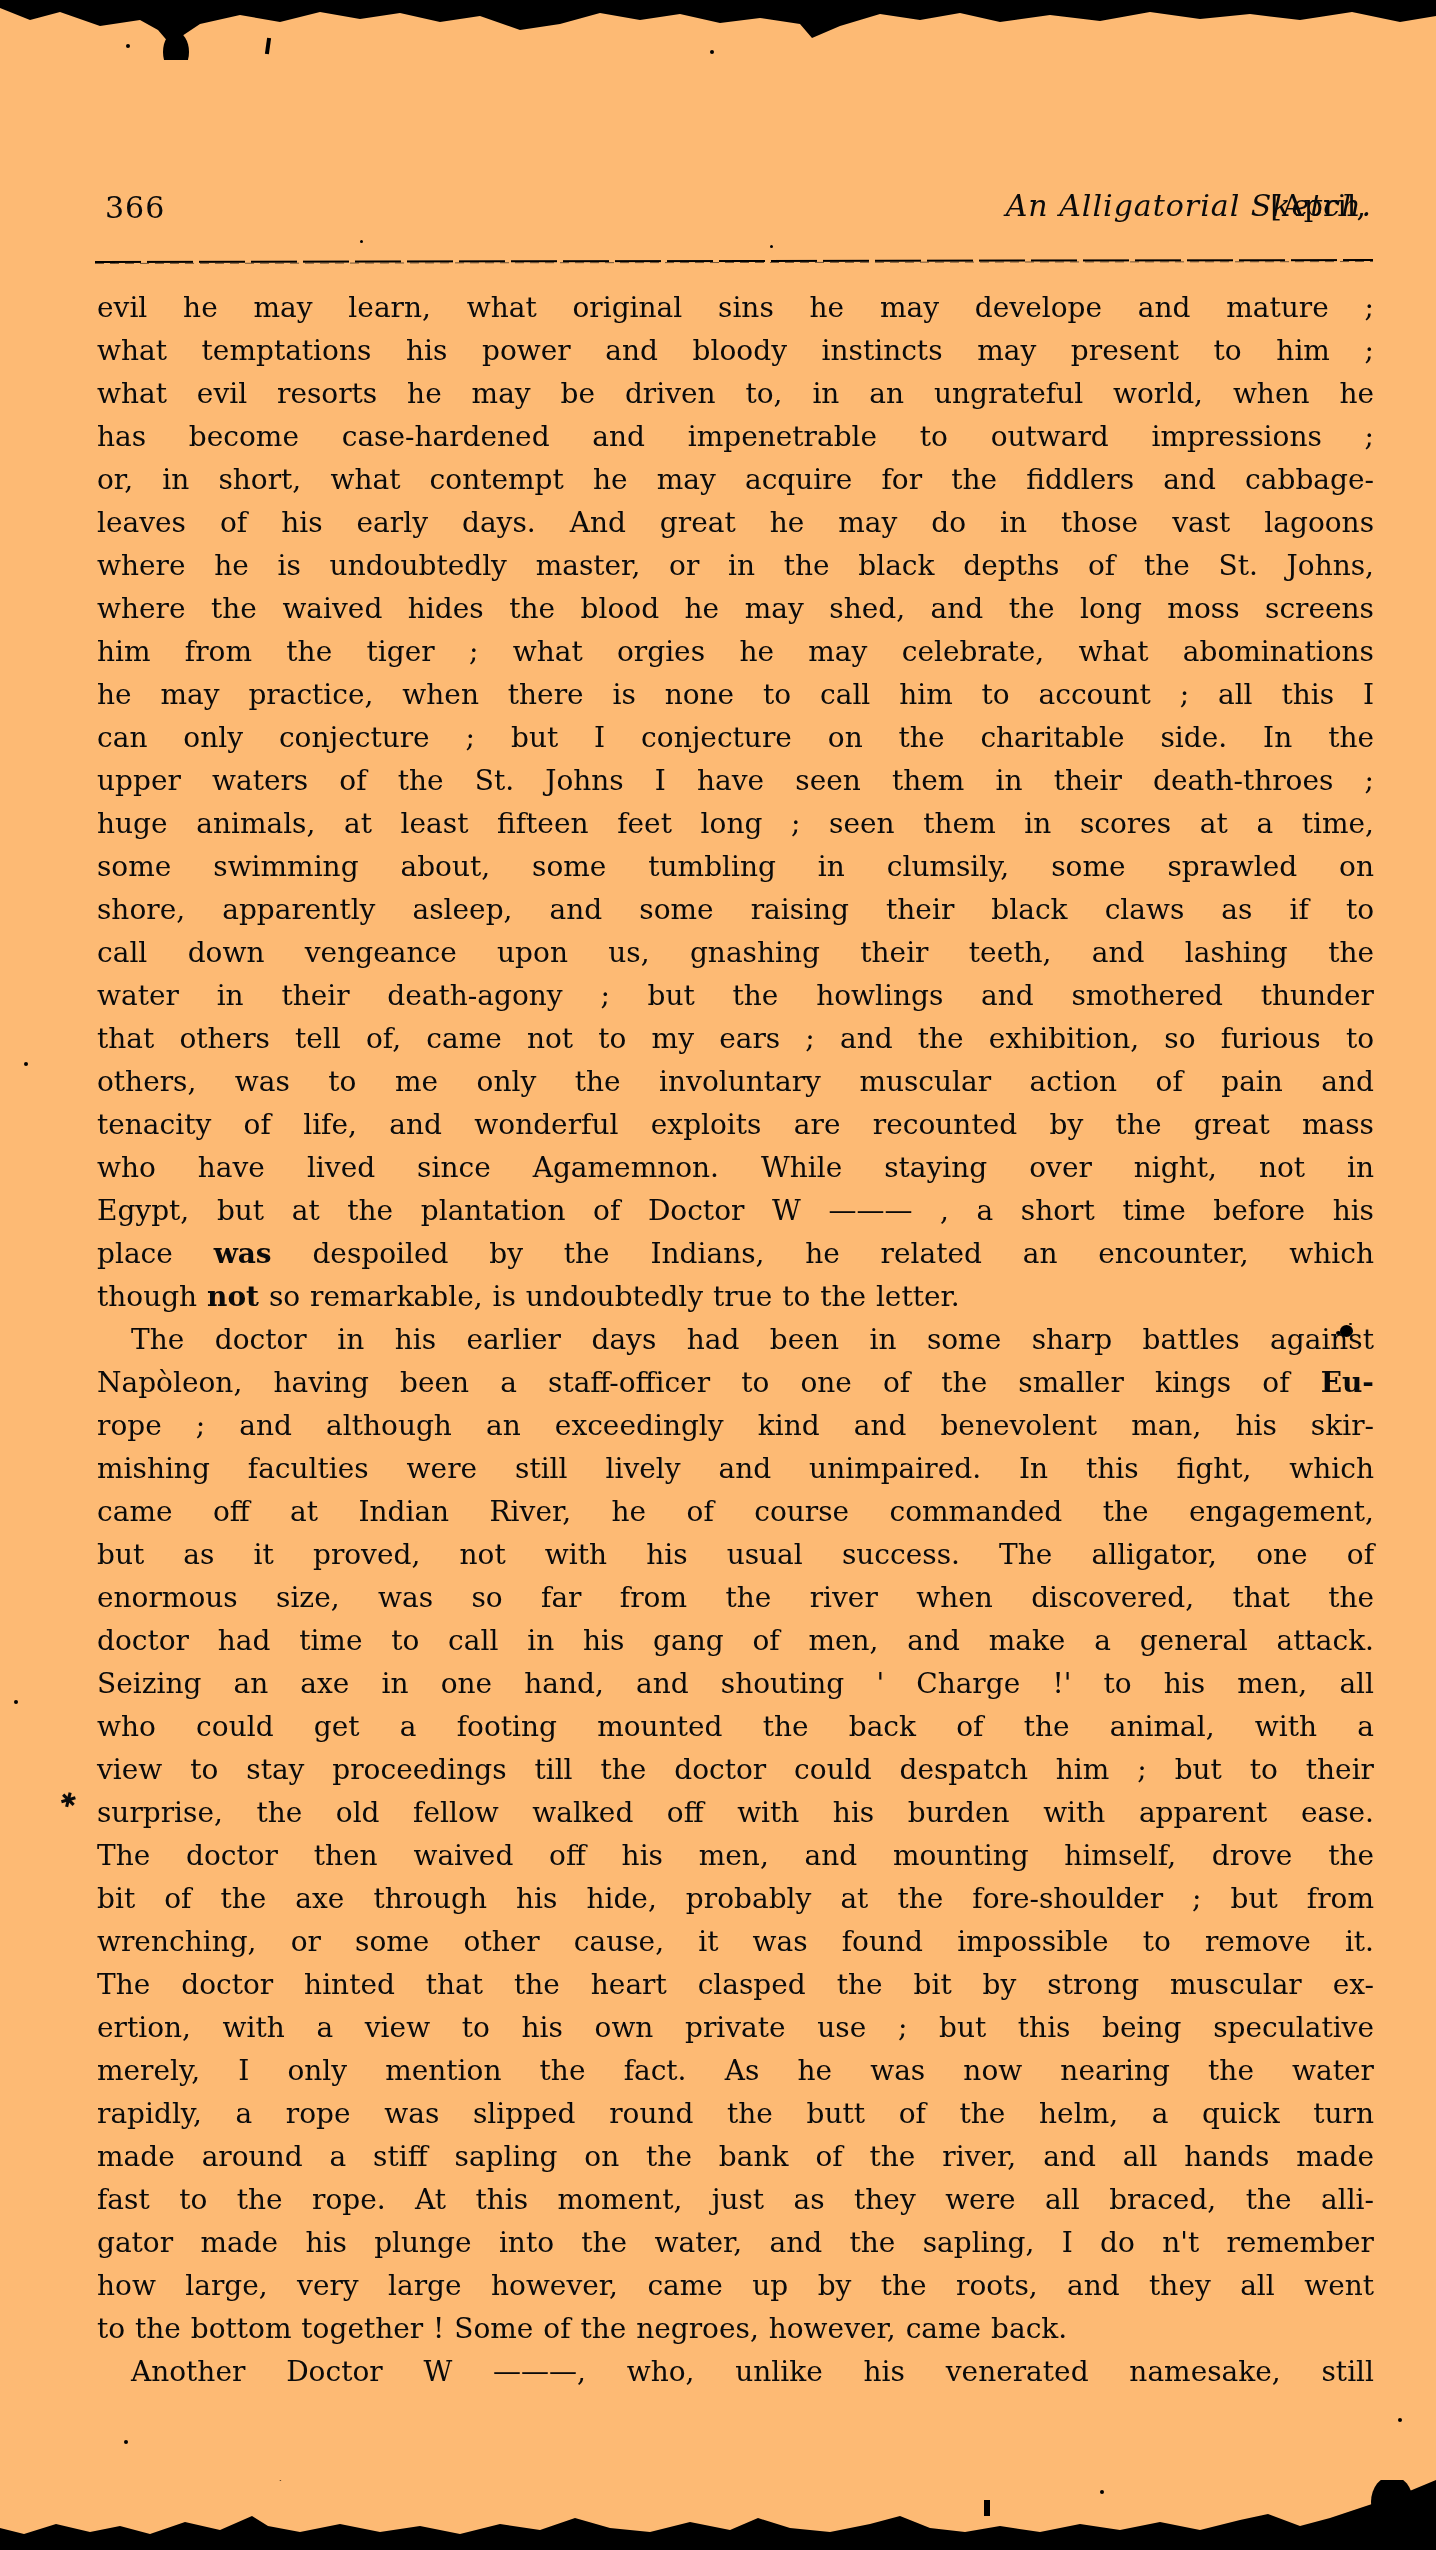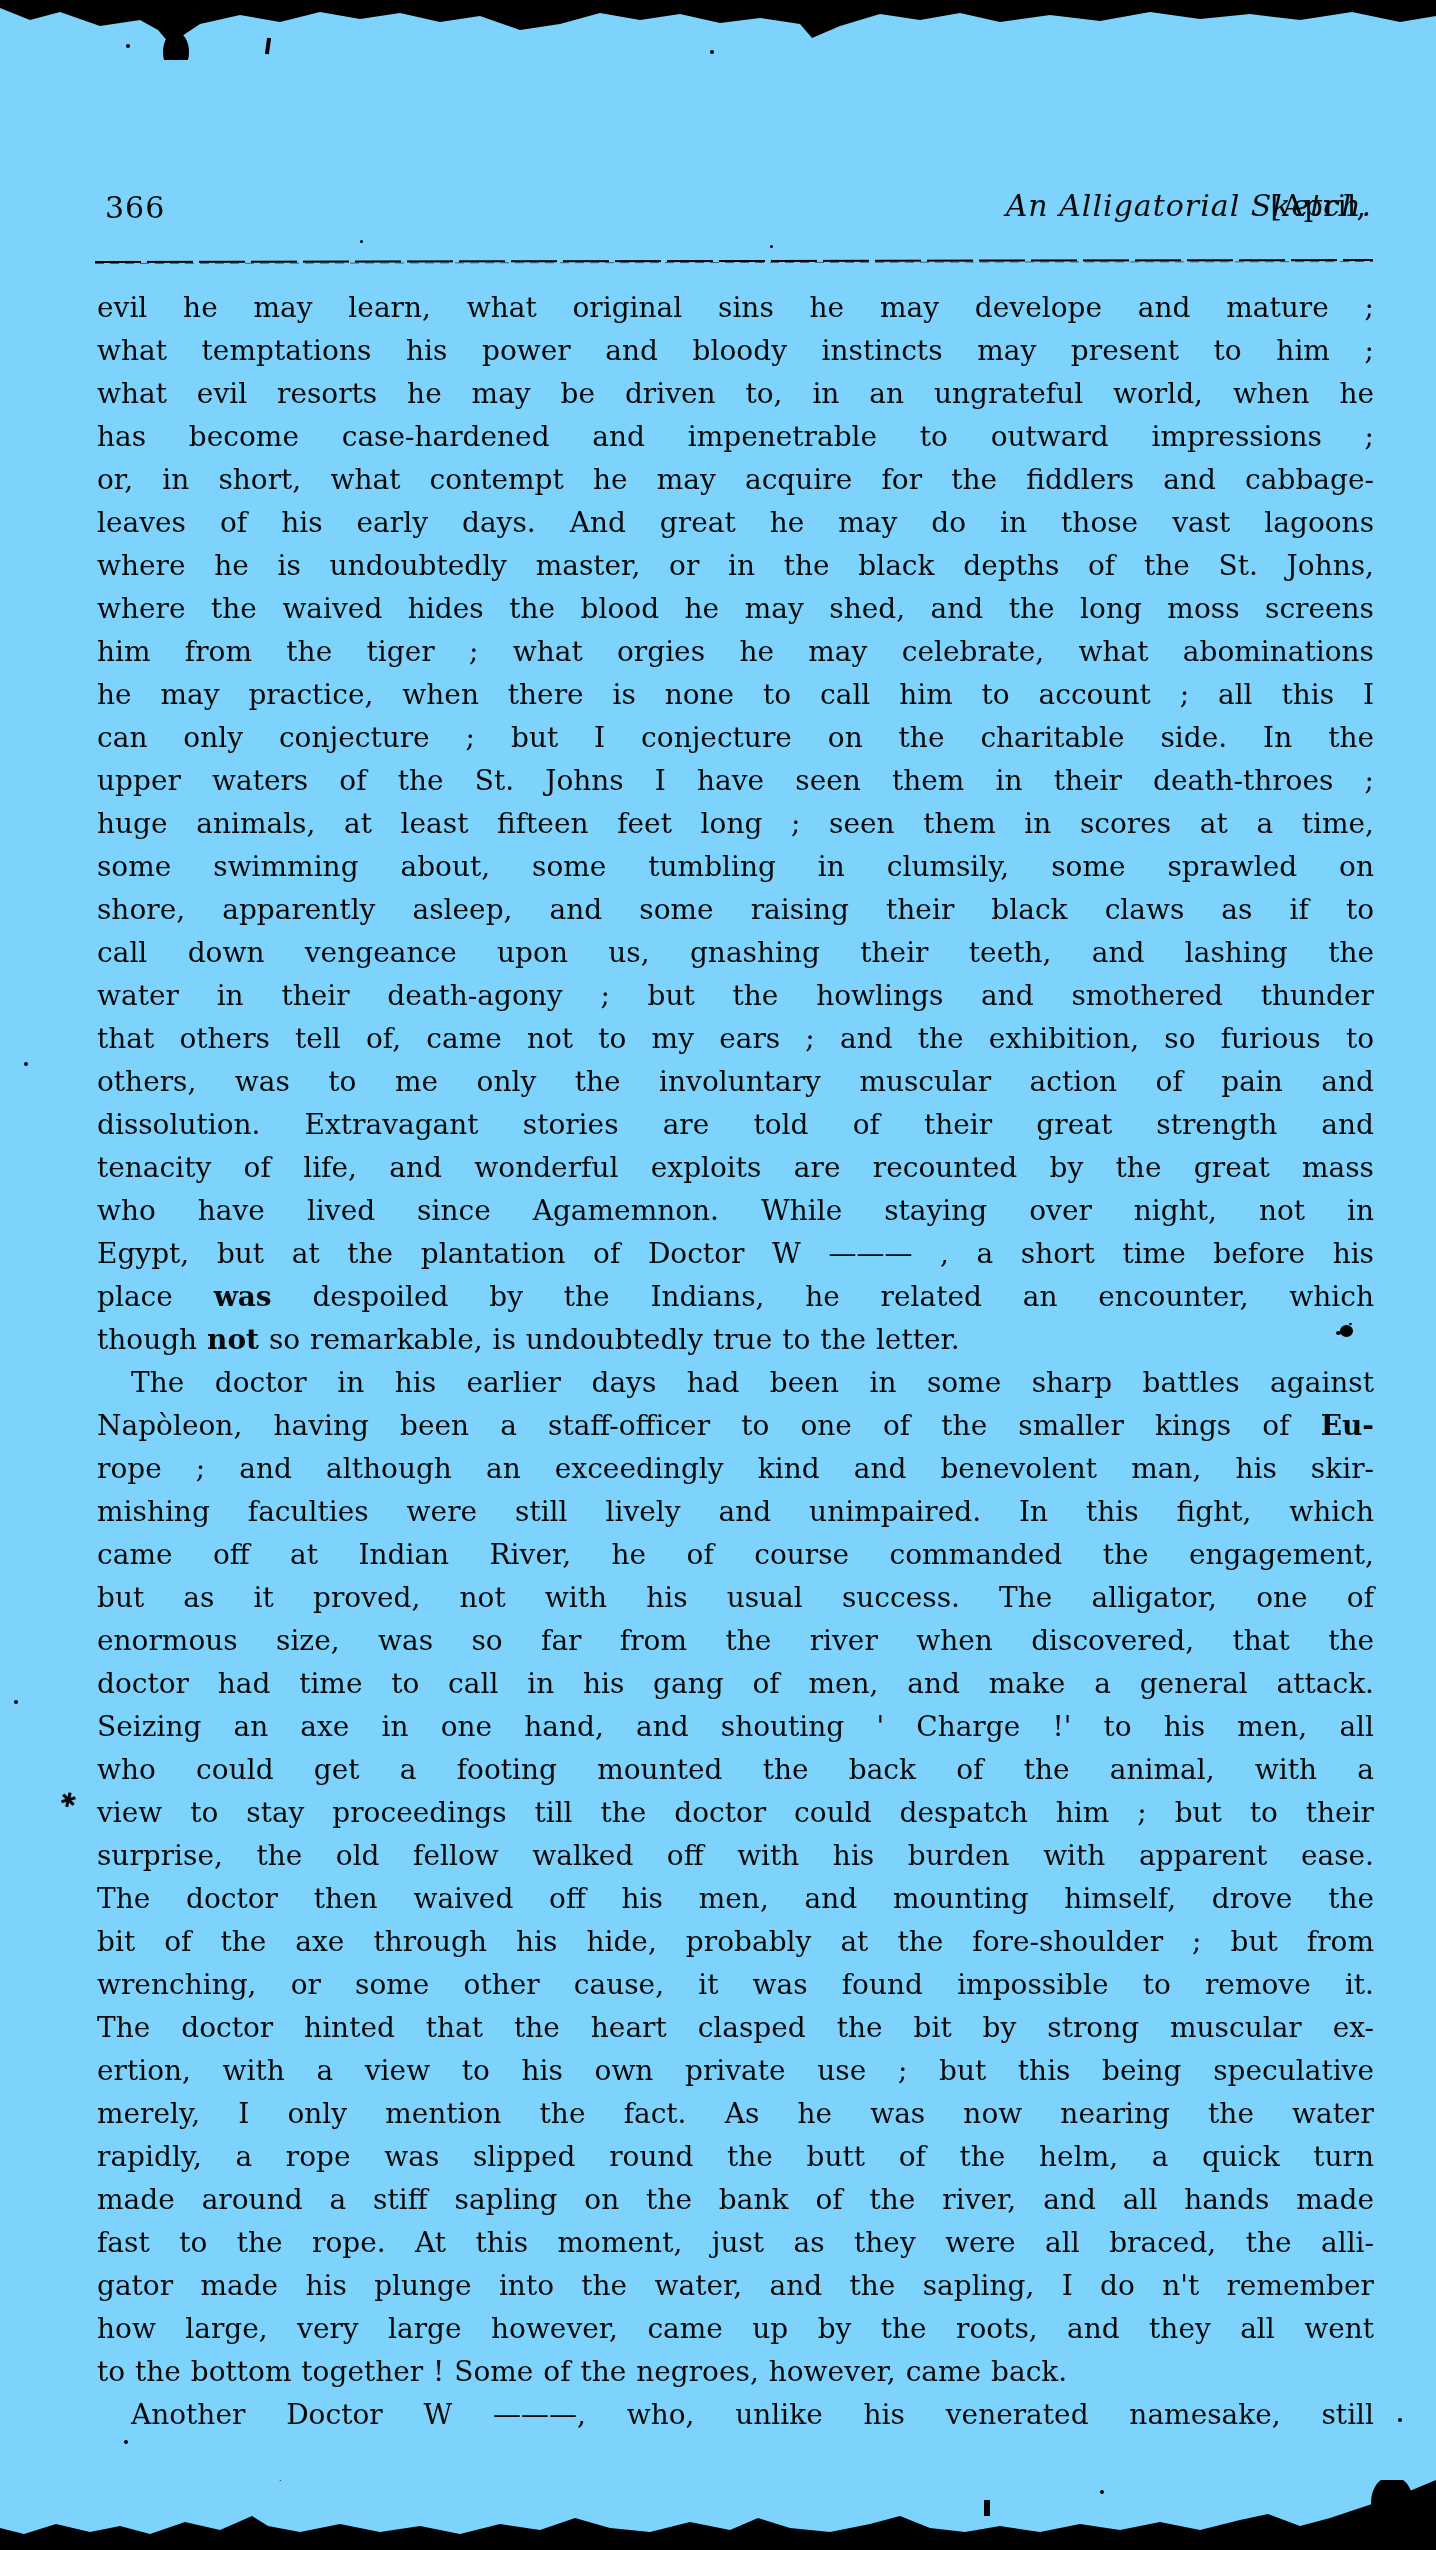--- a/index.html
+++ b/index.html
@@ -1,19 +1,19 @@
 <!DOCTYPE html>
 <html><head>
 <meta charset="utf-8">
 <style>
   html,body{margin:0;padding:0;background:#e8e8e8;}
   .page{
     position:relative;
     width:1436px;height:2550px;
-    background:#7dd3fc;
+    background:#fdba74;
     overflow:hidden;
     font-family:"DejaVu Serif","Liberation Serif",serif;
     color:#0a0a0a;
   }
   .torn-svg{position:absolute;left:0;display:block;}
   .torn-top{top:0;}
   .torn-bottom{bottom:0;}
   .header{position:absolute;top:188px;left:95px;right:64px;height:44px;font-size:30px;}
   .page-number{position:absolute;left:10px;top:2px;letter-spacing:1px;}
   .running-title{position:absolute;left:0;right:0;text-align:right;font-style:italic;letter-spacing:1px;}
@@ -78,21 +78,20 @@
       <div class="line">he  may practice, when there is none to  call him to account ;  all this I</div>
       <div class="line">can  only conjecture ;  but I conjecture on the charitable side.   In the</div>
       <div class="line">upper waters of the St. Johns I have seen them  in their death-throes ;</div>
       <div class="line">huge animals, at least fifteen feet long ;  seen them in scores at a  time,</div>
       <div class="line">some swimming  about, some  tumbling  in clumsily,  some  sprawled on</div>
       <div class="line">shore, apparently asleep, and  some  raising  their  black claws as if to</div>
       <div class="line">call  down  vengeance  upon  us, gnashing their  teeth, and  lashing  the</div>
       <div class="line">water  in  their  death-agony ;  but  the  howlings and  smothered thunder</div>
       <div class="line">that others tell of, came not to my ears ;  and the exhibition, so furious to</div>
       <div class="line">others,  was  to  me only the  involuntary muscular  action  of  pain  and</div>
-      <div class="line">dissolution.    Extravagant  stories  are  told  of  their  great  strength and</div>
       <div class="line">tenacity of  life, and wonderful exploits are recounted by the great mass</div>
       <div class="line">who have lived since Agamemnon.    While staying  over  night, not in</div>
       <div class="line">Egypt, but at the plantation of Doctor W ——— , a short time before his</div>
       <div class="line">place <b>was</b>  despoiled  by  the  Indians,  he  related  an  encounter,  which</div>
       <div class="line no-justify">though <b>not</b> so remarkable, is undoubtedly true to the letter.</div>
       <div class="line indent">The doctor in his earlier days had been in some sharp battles against</div>
       <div class="line">Napòleon, having been a staff-officer to one of  the smaller kings of <b>Eu-</b></div>
       <div class="line">rope ;  and although an  exceedingly kind and benevolent man, his skir-</div>
       <div class="line">mishing faculties were  still lively and unimpaired.    In this fight, which</div>
       <div class="line">came  off  at  Indian  River, he  of  course  commanded  the  engagement,</div>

